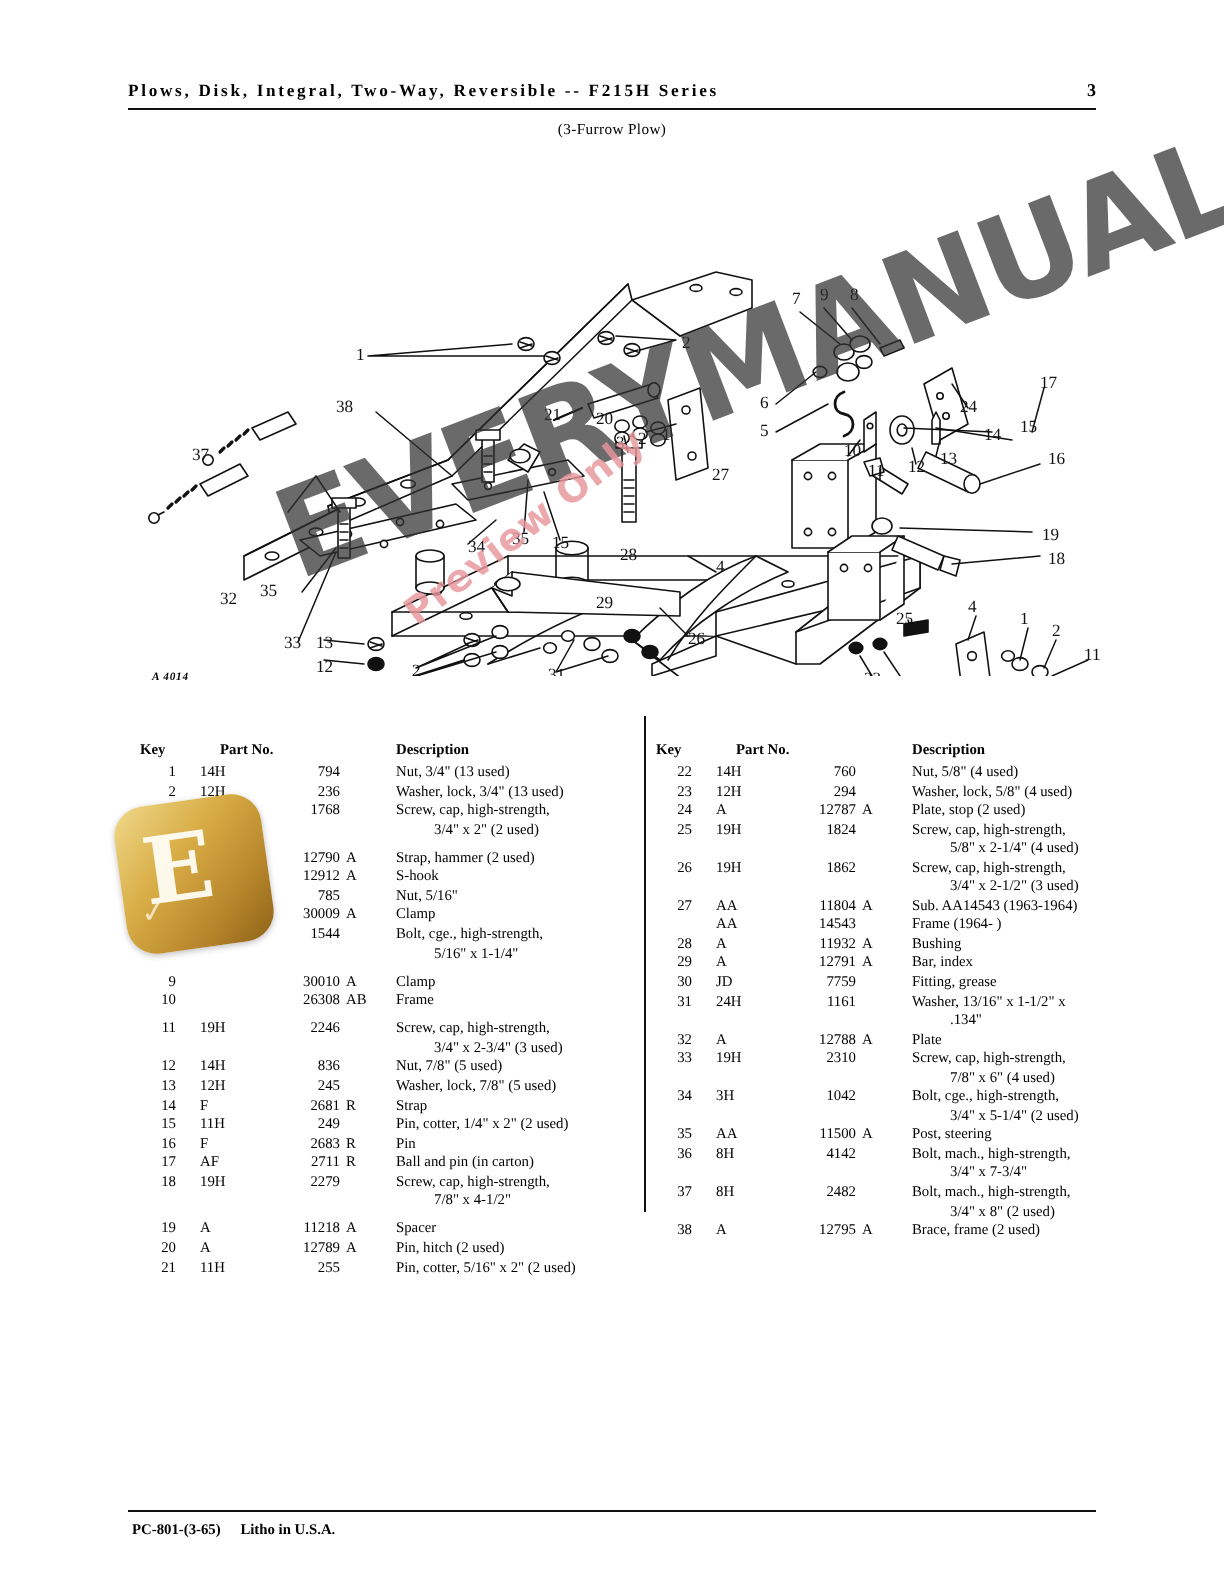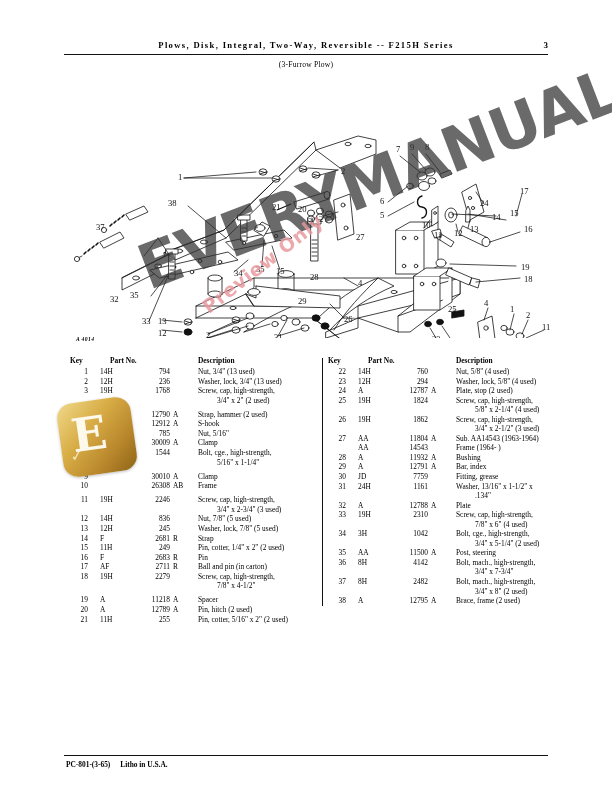--- a/index.html
+++ b/index.html
@@ -8,21 +8,21 @@
     font-family:"Liberation Serif",serif;color:#000;
     position:relative;overflow:hidden;
   }
   .page{position:absolute;inset:0;}
 
   
   .hdr{position:absolute;left:64px;top:40px;width:484px;}
   .hdr-line{
     font-family:"Liberation Serif",serif;
     font-size:8.6px;font-weight:bold;letter-spacing:1.35px;
-    text-align:center;white-space:nowrap;
+    text-align:left;white-space:nowrap;
   }
   .hdr-pageno{
     position:absolute;right:0;top:0;font-size:9px;font-weight:bold;
     letter-spacing:0;
   }
   .hdr-rule{position:absolute;left:64px;top:54px;width:484px;height:0;
     border-top:1.1px solid #111;}
 
   .title-wrap{position:absolute;left:0;top:59px;width:612px;text-align:center;}
   .title{font-size:8.8px;font-weight:bold;letter-spacing:1.3px;}
@@ -34,21 +34,21 @@
   .figref{position:absolute;left:76px;top:336px;font-size:5.6px;
     font-style:italic;font-weight:bold;letter-spacing:.4px;}
 
   
   .tbl{position:absolute;top:356px;font-size:7.4px;line-height:9.55px;}
   .tbl.left{left:70px;width:248px;}
   .tbl.right{left:328px;width:248px;}
   .divider{position:absolute;left:322px;top:358px;width:0;height:248px;
     border-left:1px solid #111;}
 
-  .thead{display:block;font-weight:bold;height:11px;position:relative;}
+  .thead{display:block;font-weight:bold;height:11px;position:relative;margin-top:14px;}
   .thead .c-key{position:absolute;left:0;}
   .thead .c-part{position:absolute;left:40px;}
   .thead .c-desc{position:absolute;left:128px;}
 
   .row{position:relative;height:9.55px;}
   .row .key{position:absolute;left:0;width:18px;text-align:right;}
   .row .pfx{position:absolute;left:30px;width:24px;text-align:left;}
   .row .num{position:absolute;left:56px;width:44px;text-align:right;}
   .row .sfx{position:absolute;left:103px;width:18px;text-align:left;}
   .row .desc{position:absolute;left:128px;white-space:nowrap;}

